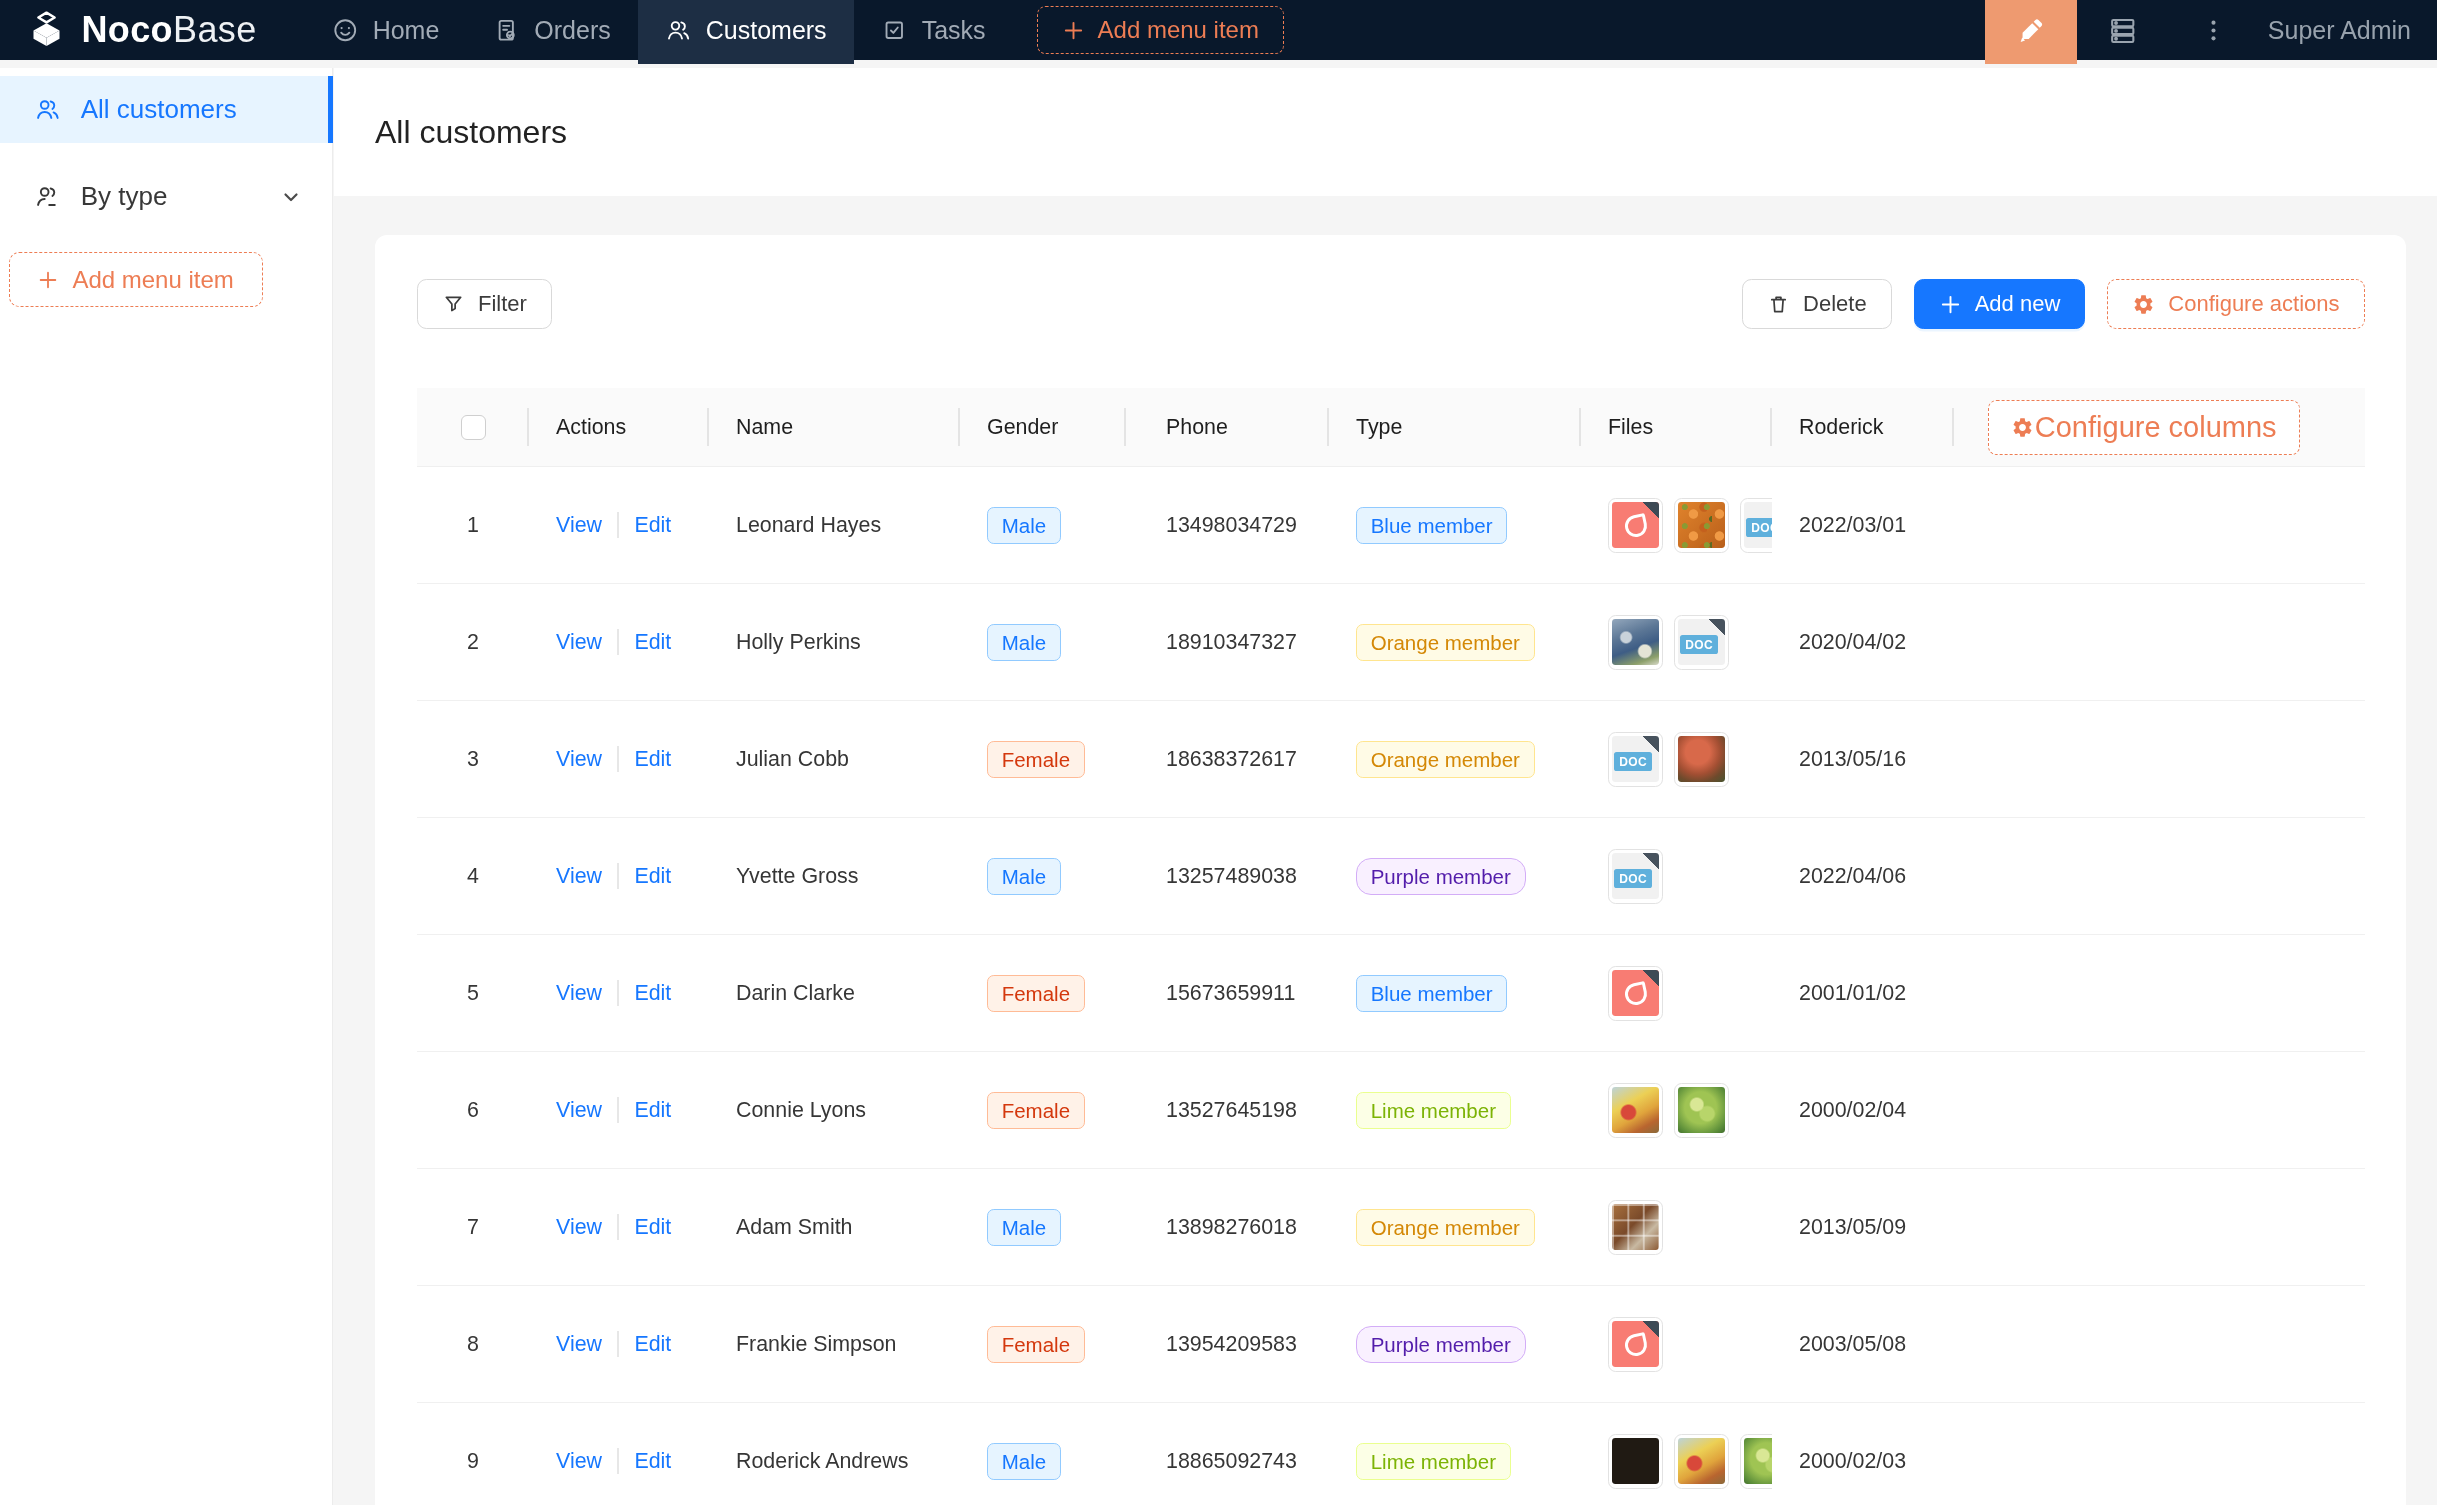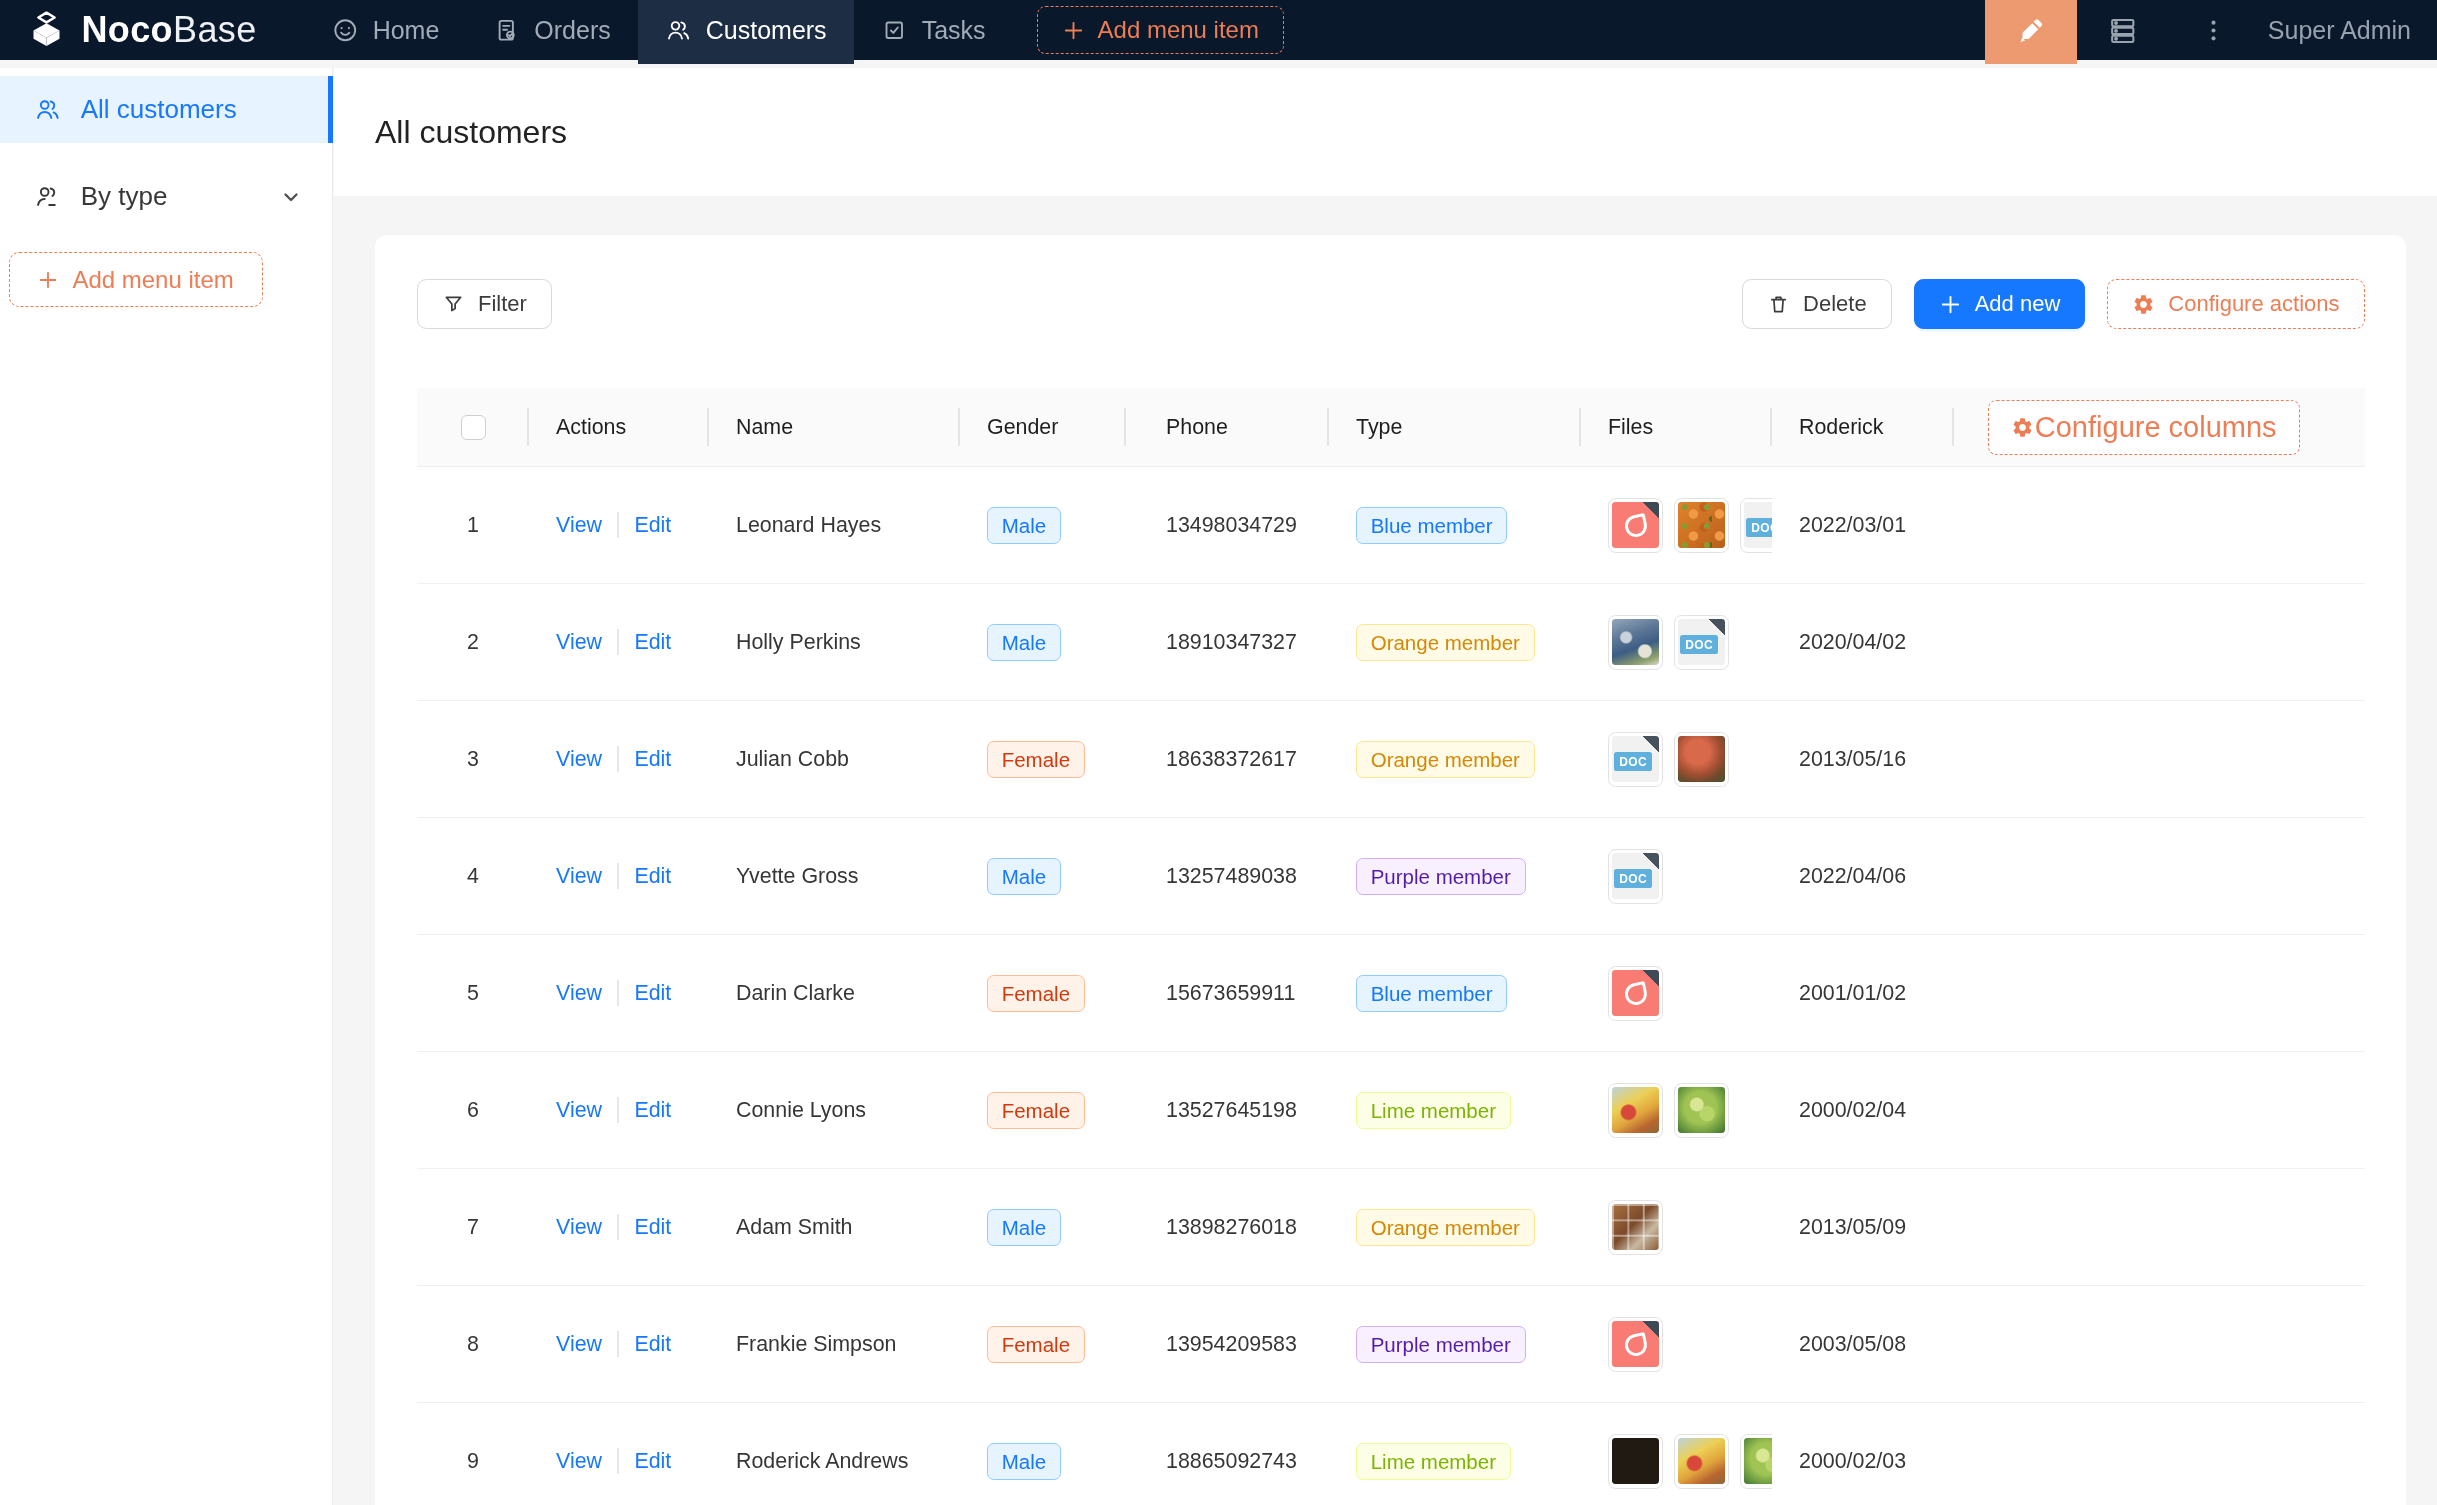--- a/index.html
+++ b/index.html
@@ -68,21 +68,21 @@
   .cfg-cols{height:55px;border-radius:8.6px;font-size:29px;display:inline-flex;align-items:center;gap:1px;padding:0 22px;margin-left:6.8px;}
   .cfg-cols .ic{width:23px;height:23px;}
 
   .link{color:#1677ff;cursor:pointer;text-decoration:none;}
   .vdiv{width:1.7px;height:26px;background:#e7e7e7;margin:0 15.4px;flex:none;}
 
   .tag{display:inline-block;font-size:20.5px;line-height:35px;padding:0 13.7px;border-radius:6.8px;border:0.9px solid transparent;white-space:nowrap;}
   .tag[data-color="blue"]{background:#e6f4ff;border-color:#91caff;color:#1677ff;}
   .tag[data-color="volcano"]{background:#fff2e8;border-color:#ffbb96;color:#d4380d;}
   .tag[data-color="gold"]{background:#fffbe6;border-color:#ffe58f;color:#d48806;}
-  .tag[data-color="purple"]{background:#f9f0ff;border-color:#d3adf7;color:#531dab;}
+  .tag[data-color="purple"]{background:#f9f0ff;border-color:#d3adf7;color:#531dab;border-radius:15px;}
   .tag[data-color="lime"]{background:#fcffe6;border-color:#eaff8f;color:#7cb305;}
 
   
   .files{gap:11px;}
   .thumb{width:55px;height:55px;border:0.9px solid #e2e2e2;border-radius:7.7px;background:#fff;box-sizing:border-box;padding:3.4px;flex:none;cursor:pointer;}
   .thumb:not([data-kind]){display:none;}
   .ti{display:block;width:100%;height:100%;border-radius:3.4px;position:relative;overflow:hidden;background:#f4f4f4;}
   
   .thumb[data-kind="pdf"] .ti{background:#f87c73;}
   .thumb[data-kind="pdf"] .ti::after{content:"";position:absolute;top:0;right:0;width:16.3px;height:16.3px;

